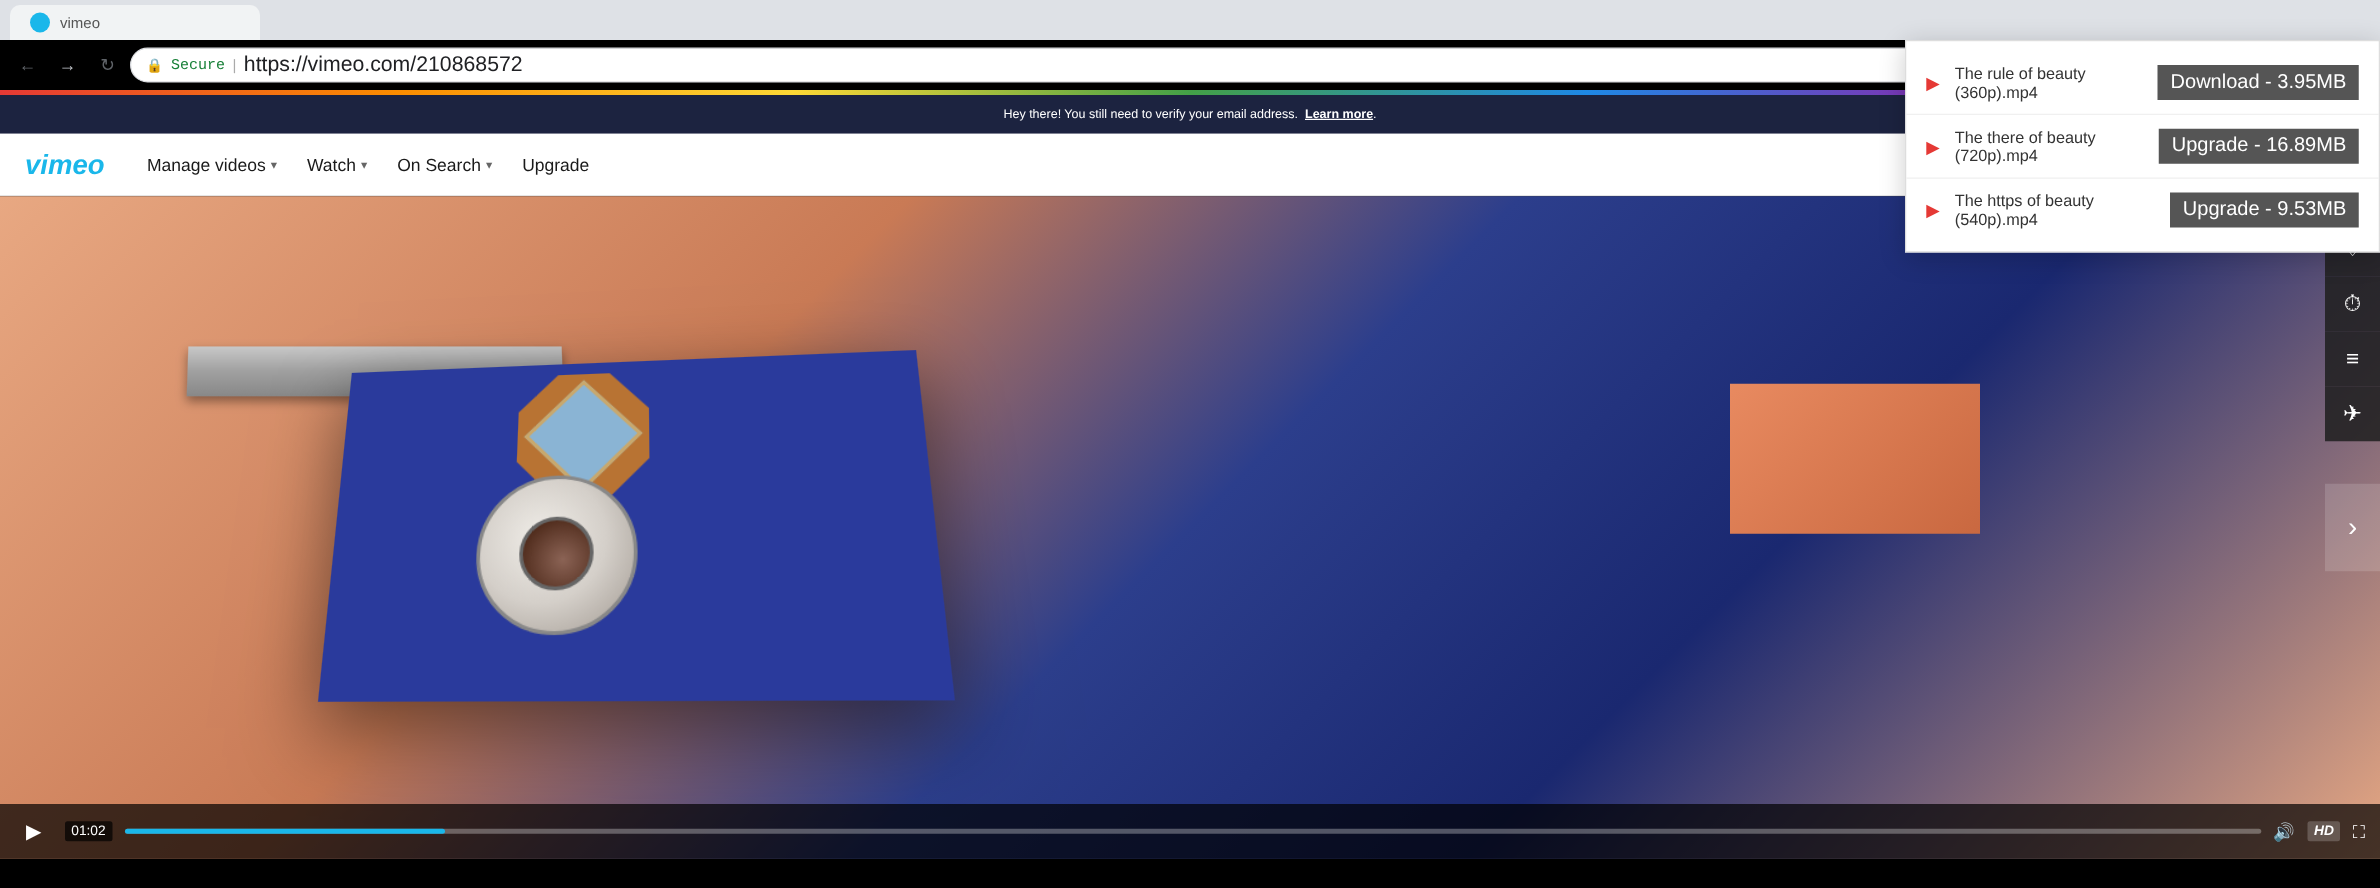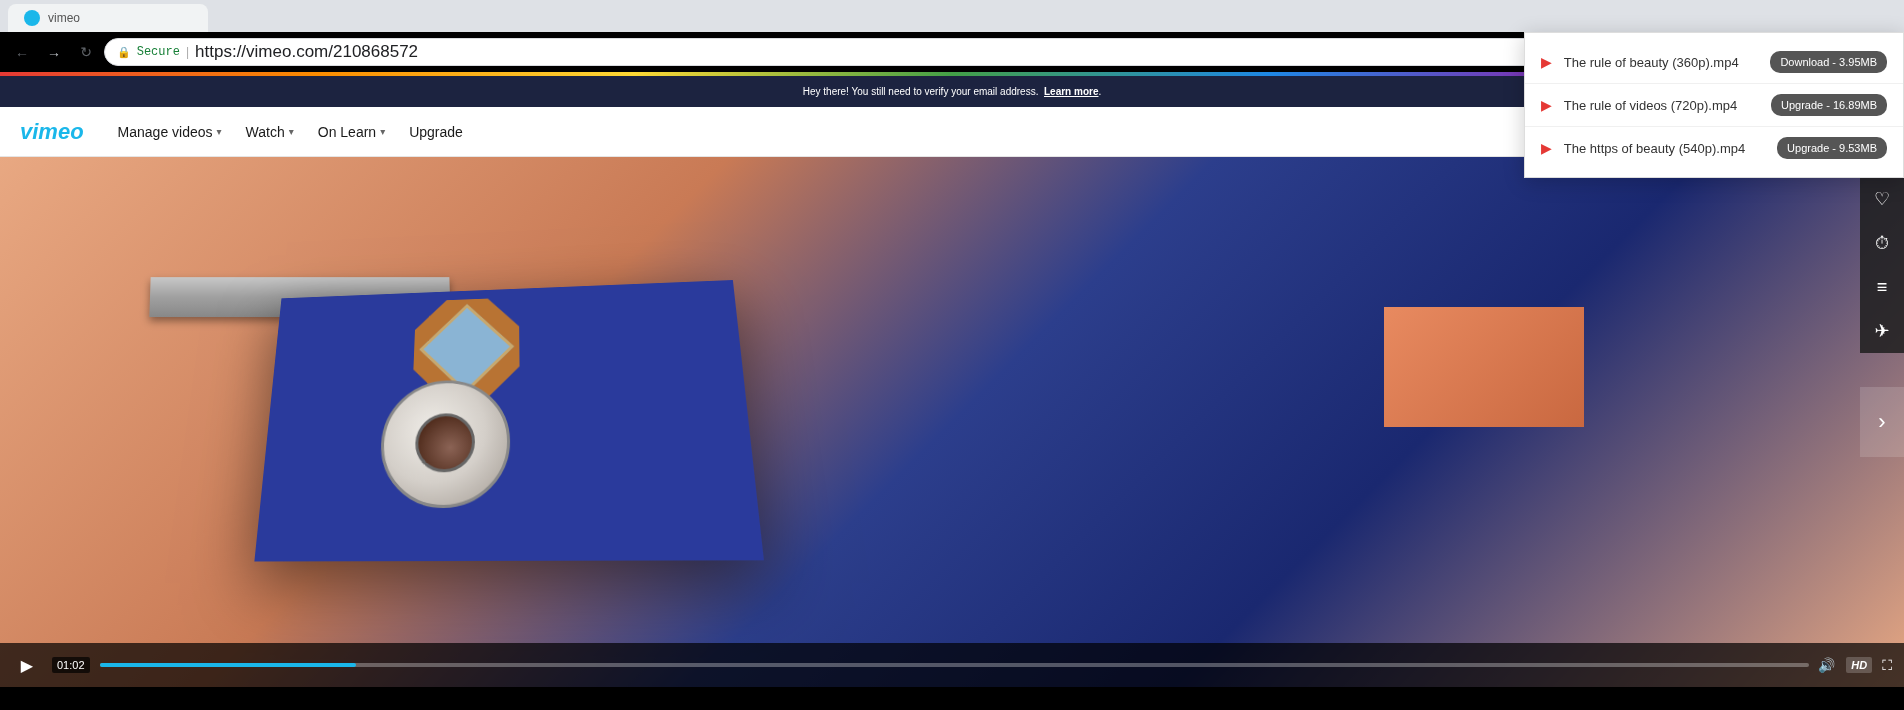--- a/index.html
+++ b/index.html
@@ -390,23 +390,23 @@
     }
     .download-filename {
       flex: 1;
       font-size: 13px;
       color: #333;
     }
     .download-btn {
       background: #555;
       color: #fff;
       border: none;
-      border-radius: 10px;
+      border-radius: 0;
       padding: 5px 10px;
-      font-size: 11px;
+      font-size: 16px;
       cursor: pointer;
       white-space: nowrap;
     }
   </style>
 </head>
 <body>
 
 <div>
 
   <div class="browser-tabs">
@@ -456,21 +456,21 @@
     <nav class="nav-items">
       <div class="nav-item">
         <span>Manage videos</span>
         <span class="chevron">▾</span>
       </div>
       <div class="nav-item">
         <span>Watch</span>
         <span class="chevron">▾</span>
       </div>
       <div class="nav-item">
-        <span>On Learn</span>
+        <span>On Search</span>
         <span class="chevron">▾</span>
       </div>
       <div class="nav-item">
         <span>Upgrade</span>
       </div>
     </nav>
     <div class="header-right">
       <input class="search-box" type="text" placeholder="Search" style="">
     </div>
   </div>
@@ -525,21 +525,21 @@
 </div>
 
 <div class="download-popup">
   <div class="download-item">
     <span class="play-triangle">▶</span>
     <span class="download-filename">The rule of beauty (360p).mp4</span>
     <button class="download-btn">Download - 3.95MB</button>
   </div>
   <div class="download-item">
     <span class="play-triangle">▶</span>
-    <span class="download-filename">The rule of videos (720p).mp4</span>
+    <span class="download-filename">The there of beauty (720p).mp4</span>
     <button class="download-btn">Upgrade - 16.89MB</button>
   </div>
   <div class="download-item">
     <span class="play-triangle">▶</span>
     <span class="download-filename">The https of beauty (540p).mp4</span>
     <button class="download-btn">Upgrade - 9.53MB</button>
   </div>
 </div>
 
 </body></html>

